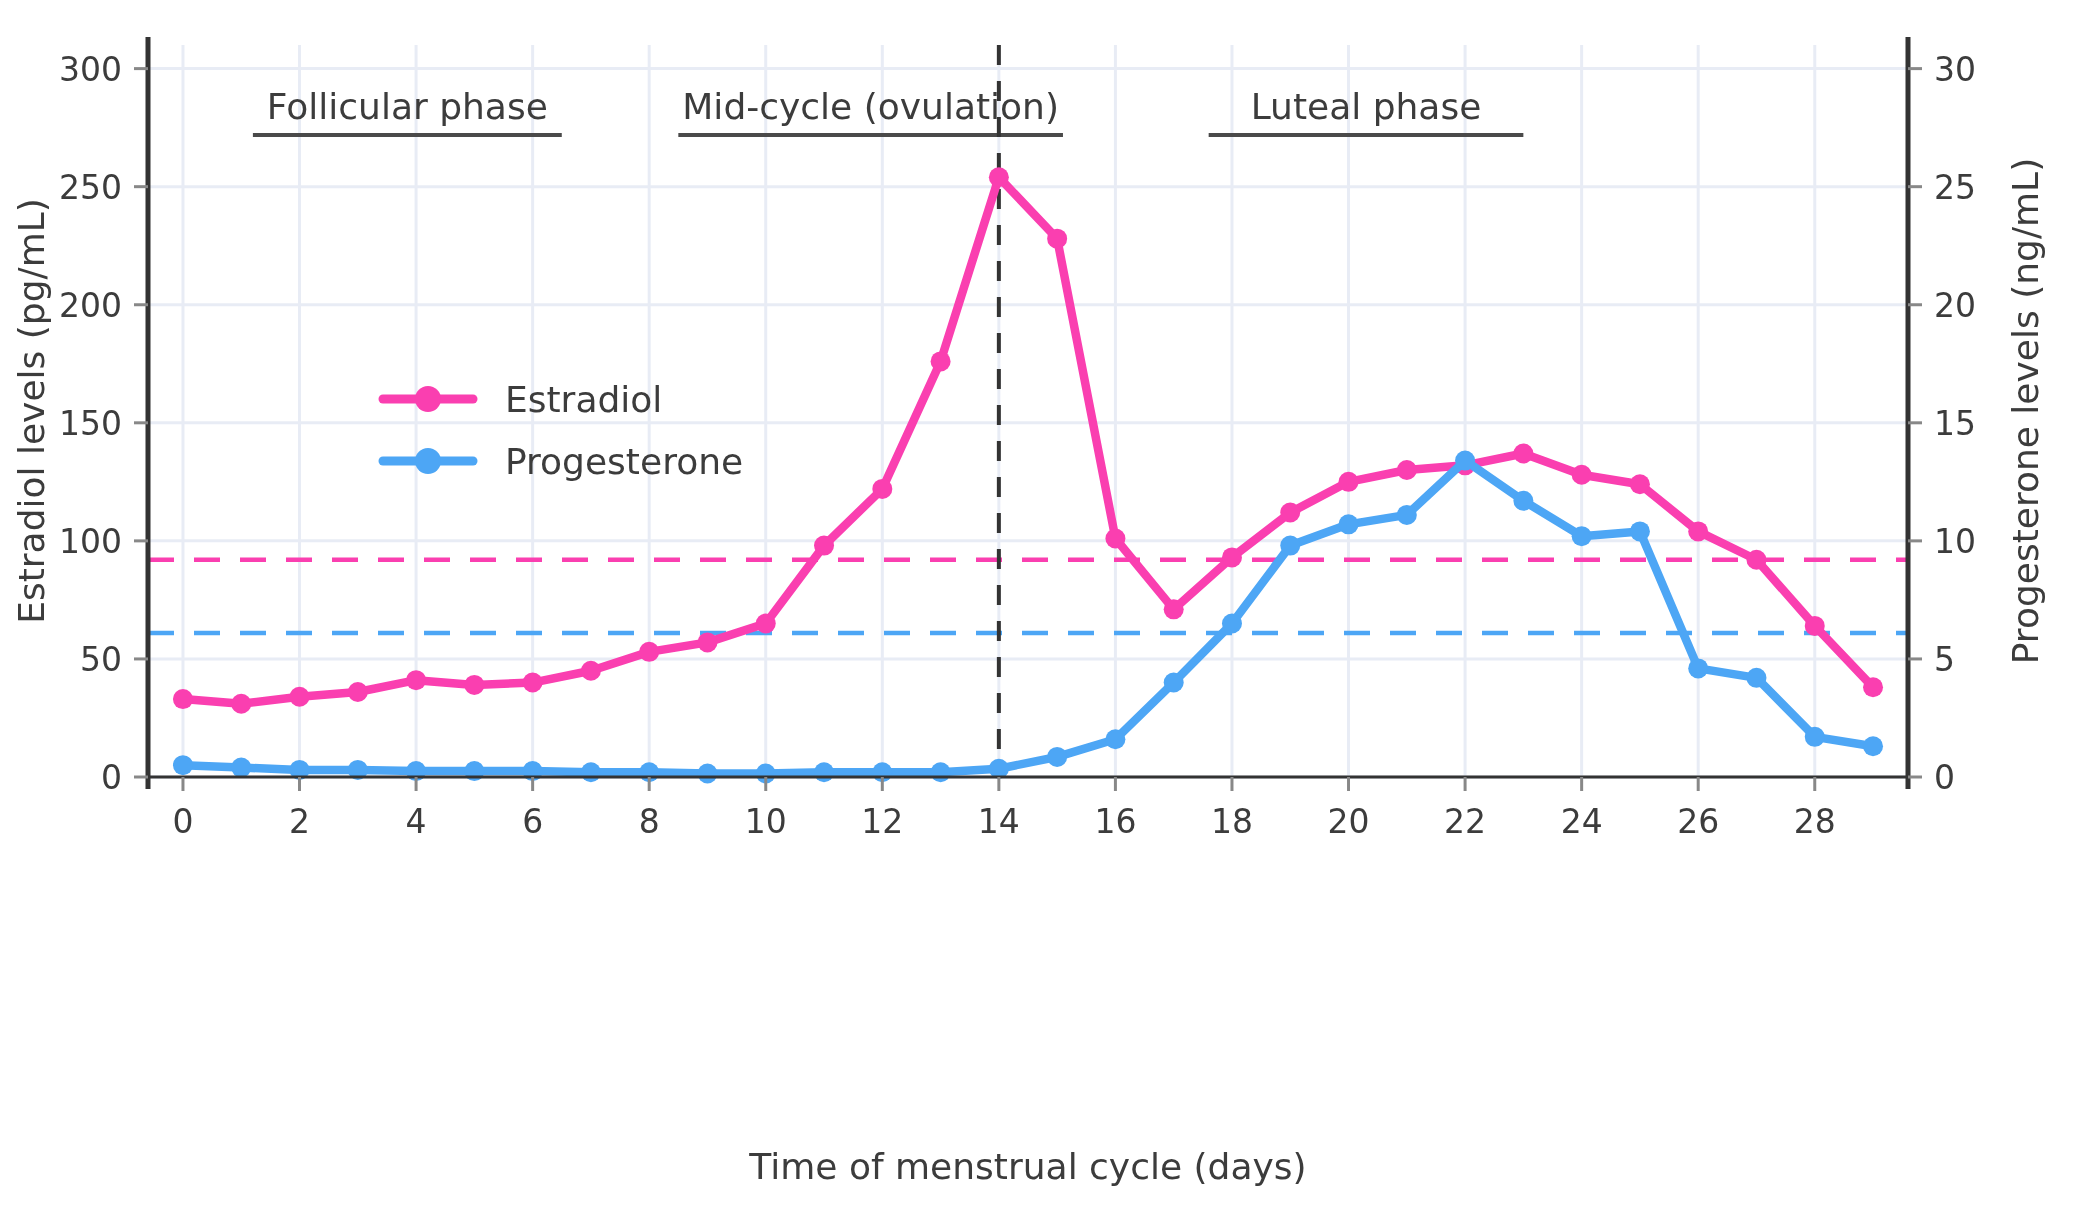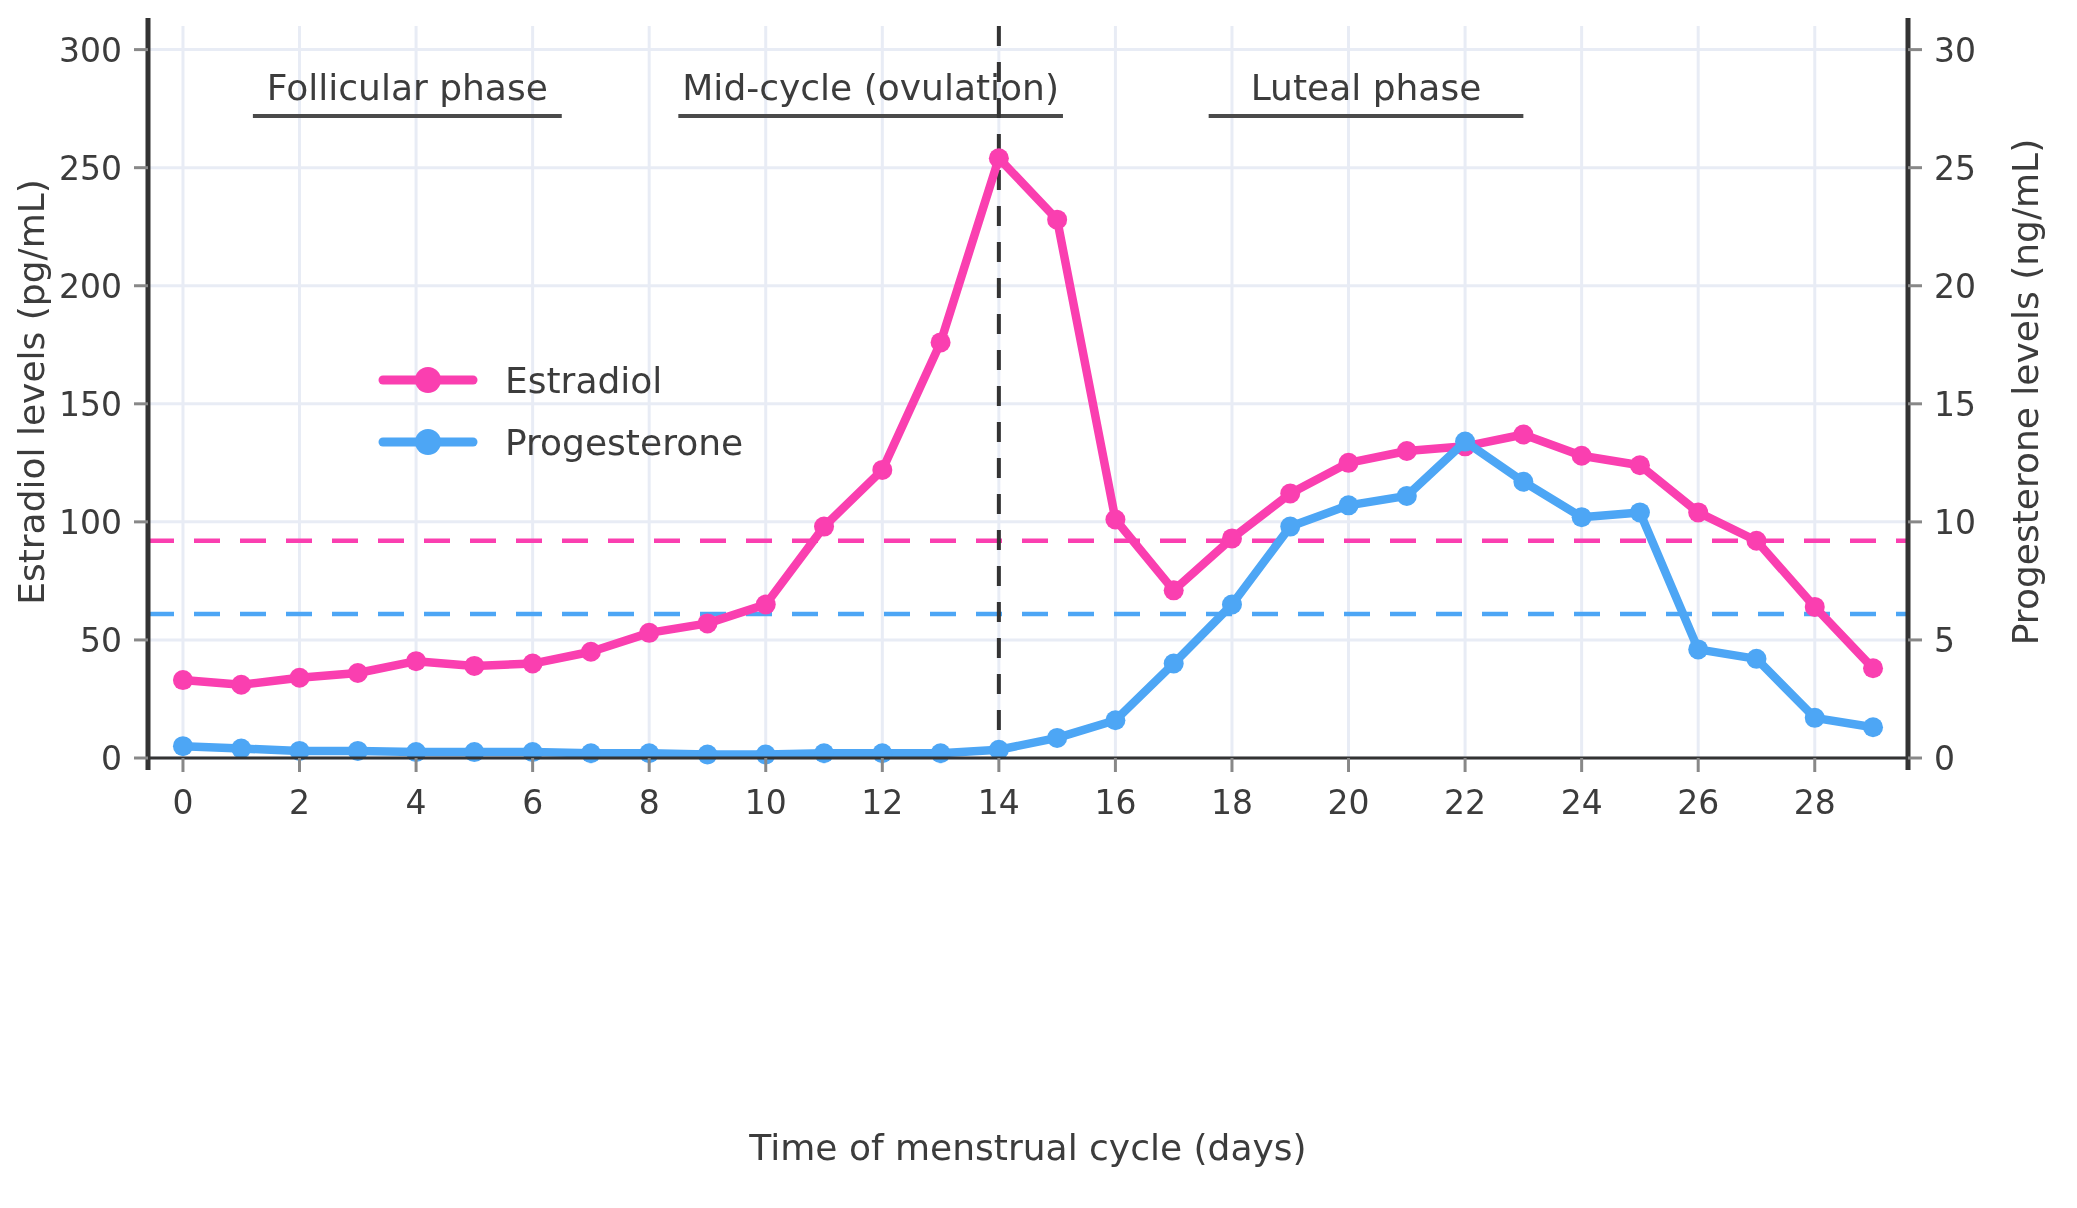--- a/index.html
+++ b/index.html
@@ -2,21 +2,21 @@
 <html><head>
 <meta charset="utf-8">
 <style>
   html,body{margin:0;padding:0;}
   body{
     width:2077px;height:1208px;
     background:#ffffff;
     font-family:"DejaVu Sans", sans-serif;
     overflow:hidden;
   }
-  #fig{position:relative;width:2077px;height:864px;}
+  #fig{position:relative;width:2077px;height:864px;margin-top:19px;}
   svg{display:block;}
   .tick-lbl{font-family:"DejaVu Sans", sans-serif;font-size:33px;fill:#3c3c3c;}
   .axis-title{font-family:"DejaVu Sans", sans-serif;font-size:36px;fill:#3c3c3c;}
   .legend-lbl{font-family:"DejaVu Sans", sans-serif;font-size:36px;fill:#3c3c3c;}
   .phase-lbl{font-family:"DejaVu Sans", sans-serif;font-size:36px;fill:#3c3c3c;}
 </style>
 </head>
 <body>
 
 <div id="fig">

